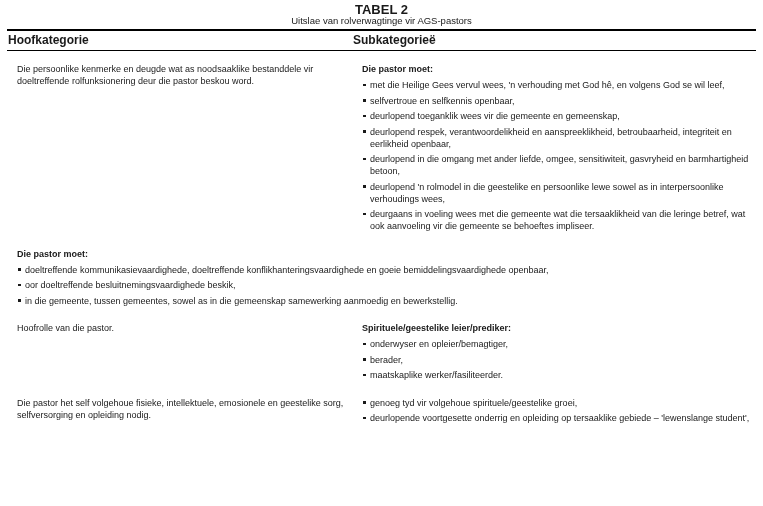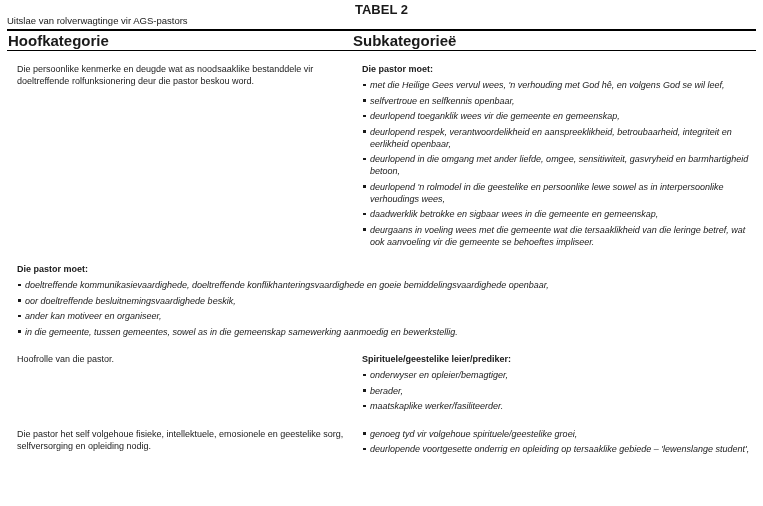--- a/index.html
+++ b/index.html
@@ -19,32 +19,32 @@
     padding: 4px 7px 0 7px;
     overflow: hidden;
   }
   .doc-title {
     text-align: center;
     font-weight: bold;
     font-size: 13px;
     line-height: 11px;
   }
   .doc-subtitle {
-    text-align: left;
+    text-align: center;
     font-size: 9.5px;
     line-height: 11px;
   }
   .rule-top    { border-top: 2.5px solid #000; margin-top: 3px; }
   .rule-mid    { border-top: 1.5px solid #000; }
 
   .header-row {
     display: flex;
     padding: 4px 1px 4px 1px;
     font-weight: bold;
-    font-size: 15px;
+    font-size: 12px;
     line-height: 11px;
   }
   .col-left {
     flex: none;
     width: 345px;
     box-sizing: border-box;
     padding-right: 14px;
   }
   .col-right { flex: 1; min-width: 0; }
 
@@ -61,21 +61,20 @@
   }
   ul.bullets {
     margin: 0;
     padding: 0;
     list-style: none;
   }
   ul.bullets li {
     position: relative;
     padding-left: 8px;
     margin-bottom: 3.5px;
-    font-style: italic;
   }
   ul.bullets li::before {
     content: "";
     position: absolute;
     left: 1px;
     top: 4.8px;
     width: 2.6px;
     height: 2.6px;
     background: #1a1a1a;
   }
@@ -101,33 +100,31 @@
     <div class="col-left">Die persoonlike kenmerke en deugde wat as noodsaaklike bestanddele vir doeltreffende rolfunksionering deur die pastor beskou word.</div>
     <div class="col-right">
       <div class="sub-heading">Die pastor moet:</div>
       <ul class="bullets">
             <li>met die Heilige Gees vervul wees, 'n verhouding met God hê, en volgens God se wil leef,</li>
             <li>selfvertroue en selfkennis openbaar,</li>
             <li>deurlopend toeganklik wees vir die gemeente en gemeenskap,</li>
             <li>deurlopend respek, verantwoordelikheid en aanspreeklikheid, betroubaarheid, integriteit en eerlikheid openbaar,</li>
             <li>deurlopend in die omgang met ander liefde, omgee, sensitiwiteit, gasvryheid en barmhartigheid betoon,</li>
             <li>deurlopend 'n rolmodel in die geestelike en persoonlike lewe sowel as in interpersoonlike verhoudings wees,</li>
-            <li>daadwerklik betrokke en sigbaar wees in die gemeente en gemeenskap,</li>
             <li>deurgaans in voeling wees met die gemeente wat die tersaaklikheid van die leringe betref, wat ook aanvoeling vir die gemeente se behoeftes impliseer.</li>
           </ul>
     </div>
   </div>
 
   <div class="body-row">
     <div class="col-right">
       <div class="sub-heading">Die pastor moet:</div>
       <ul class="bullets">
             <li>doeltreffende kommunikasievaardighede, doeltreffende konflikhanteringsvaardighede en goeie bemiddelingsvaardighede openbaar,</li>
             <li>oor doeltreffende besluitnemingsvaardighede beskik,</li>
-            <li>ander kan motiveer en organiseer,</li>
             <li>in die gemeente, tussen gemeentes, sowel as in die gemeenskap samewerking aanmoedig en bewerkstellig.</li>
           </ul>
     </div>
   </div>
 
   <div class="body-row">
     <div class="col-left">Hoofrolle van die pastor.</div>
     <div class="col-right">
       <div class="sub-heading">Spirituele/geestelike leier/prediker:</div>
       <ul class="bullets">

